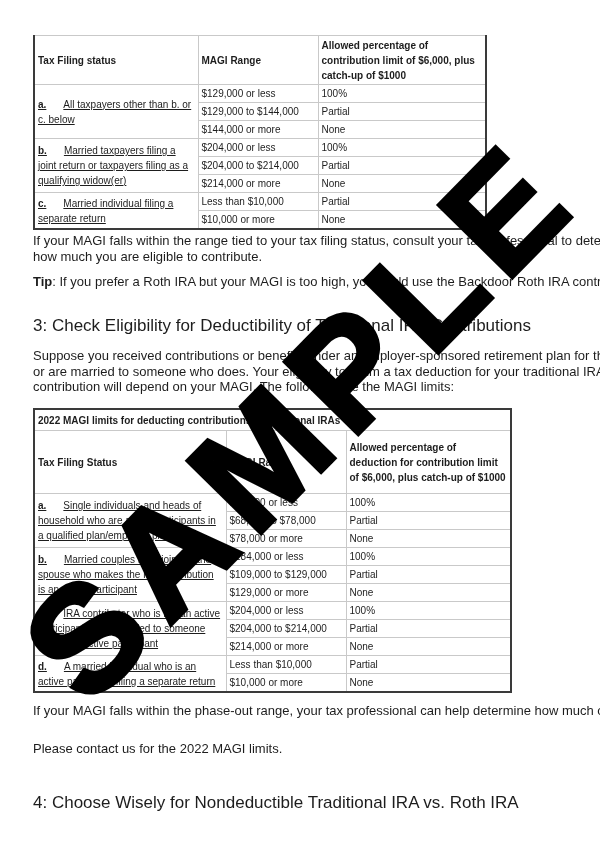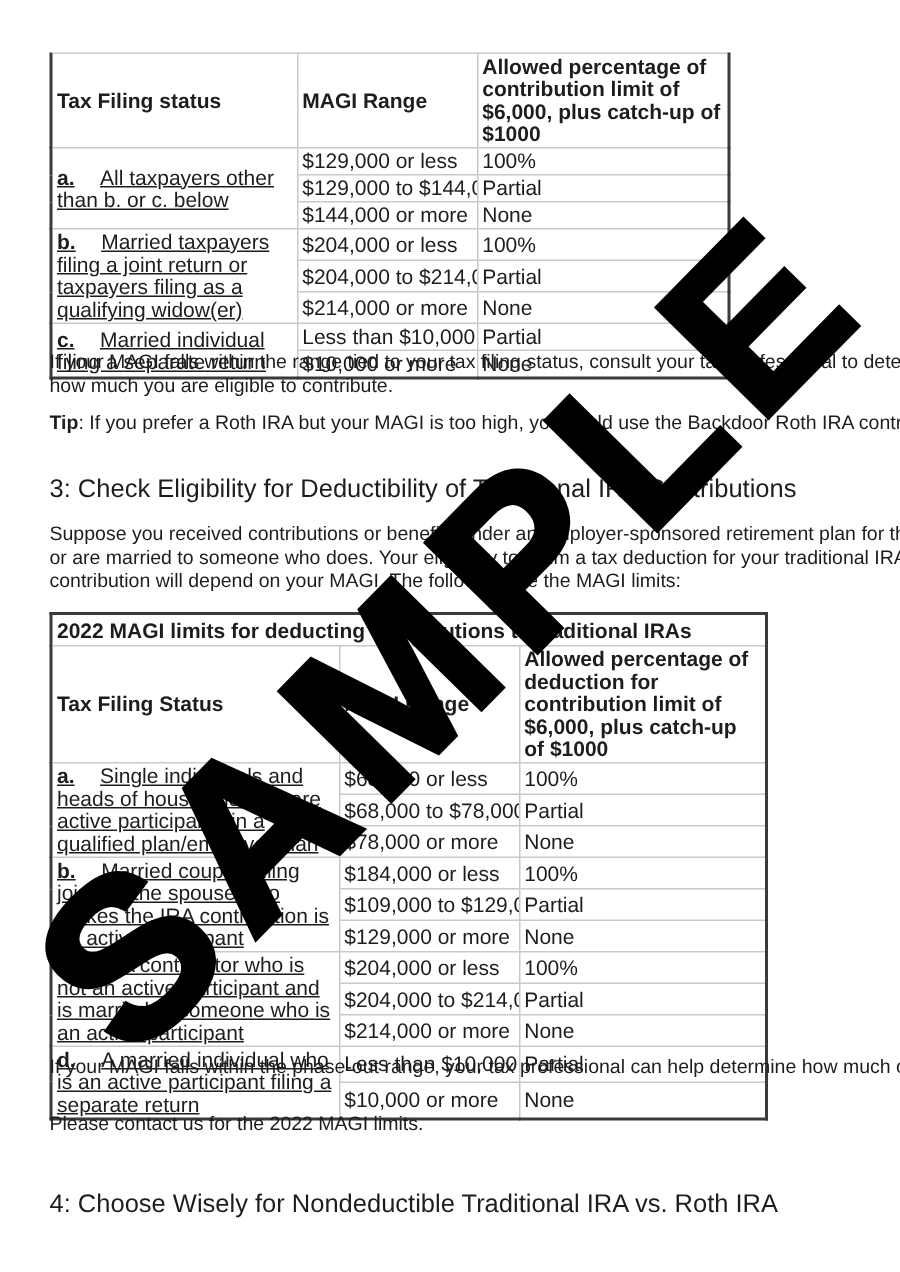--- a/index.html
+++ b/index.html
@@ -14,21 +14,21 @@
   
   .t {
     border-collapse:collapse;
     table-layout:fixed;
     position:absolute;
     background:#fff;
   }
   .t td, .t th {
     border:1px solid #c9c9c9;
     padding:1px 4px 1px 3px;
-    font-size:14px;
+    font-size:10px;
     line-height:15px;
     vertical-align:middle;
     overflow:hidden;
   }
   .t th { font-weight:700; text-align:left; }
   .t1 { left:33px; top:35px;  width:452px; border:2px solid #3a3a3a; border-top:none; }
   .t2 { left:33px; top:408px; width:477px; border:2px solid #3a3a3a; }
   .t1 .hrow th { height:46px; }
   .t2 .hrow th { height:60px; }
   .title-cell { font-weight:700; height:18px; }

